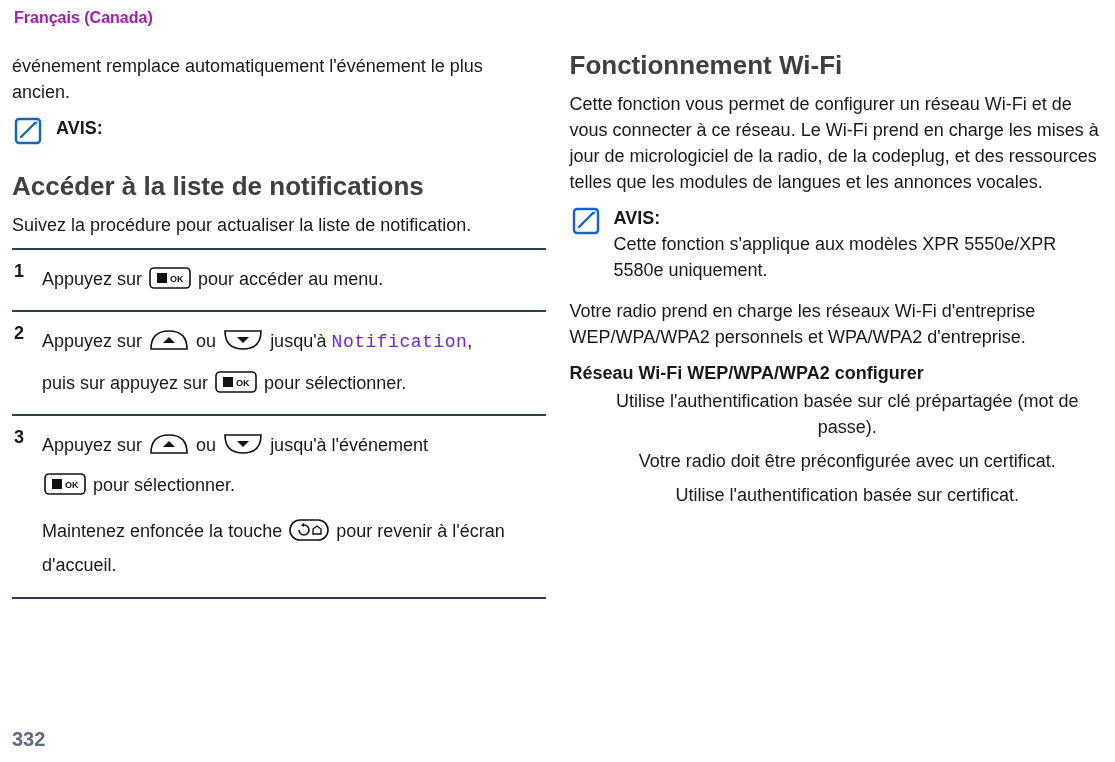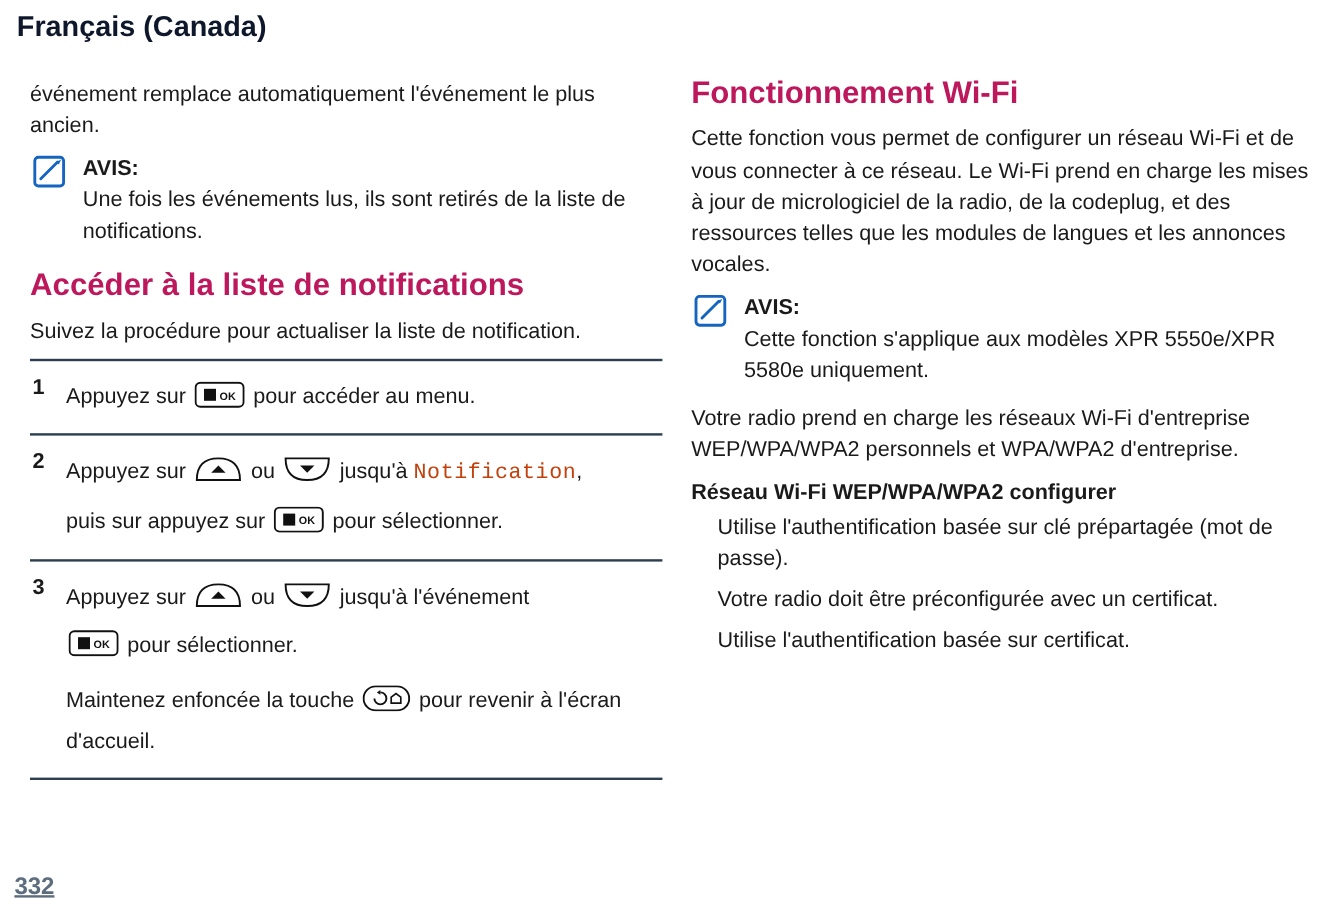--- a/index.html
+++ b/index.html
@@ -12,36 +12,35 @@
     line-height: 1.45;
   }
   .page {
     width: 1115px;
     height: 762px;
     box-sizing: border-box;
     padding: 6px 12px 10px 12px;
     position: relative;
   }
   .lang-header {
-    color: #0f172a;
-    font-weight: bold;
-    font-size: 24px;
+    color: #a21caf;
+    font-weight: bold;
+    font-size: 16px;
     margin: 0 0 18px 2px;
   }
   .cols {
     display: flex;
     gap: 24px;
-    margin-left: 13px;
   }
   .col {
     width: 540px;
   }
   p { margin: 6px 0; }
   h2.section {
-    color: #be185d;
+    color: #404040;
     font-size: 26px;
     font-weight: bold;
     margin: 12px 0 6px 0;
   }
   .notice-row {
     display: flex;
     gap: 10px;
     margin: 10px 0 14px 0;
   }
   .notice-icon {
@@ -68,42 +67,41 @@
   }
   ol.steps .num {
     position: absolute;
     left: 2px;
     top: 8px;
     font-weight: bold;
   }
   .mono-chip {
     font-family: "Courier New", monospace;
     letter-spacing: 0.5px;
-    color: #c2410c;
+    color: #6d28d9;
     text-align: right;
   }
   .btn {
     display: inline-block;
     vertical-align: -4px;
     margin: 0 2px;
   }
   .btn svg { width: 40px; height: 22px; display: block; }
   .btn.big svg { width: 42px; height: 22px; }
   .step-text { line-height: 1.9; }
   .step-text .line2 { margin-top: 6px; }
   .defn-term { font-weight: bold; margin: 10px 0 2px 0; }
-  .defn-body { margin: 0 0 8px 22px; }
+  .defn-body { margin: 0 0 8px 22px; text-align: center; }
   .page-num {
     position: absolute;
     left: 12px;
     bottom: 8px;
     color: #5d6d7e;
     font-weight: bold;
     font-size: 20px;
-    text-decoration: underline;
   }
 </style>
 </head>
 <body>
 
 <div class="page">
 
   <div class="lang-header">Français (Canada)</div>
 
   <div class="cols">
@@ -115,21 +113,20 @@
       <div class="notice-row">
         <div class="notice-icon">
           <svg viewBox="0 0 32 32">
             <rect x="4" y="4" width="24" height="24" rx="3" fill="none" stroke="#1565c0" stroke-width="2.4"></rect>
             <path d="M9 22 L23 8" stroke="#1565c0" stroke-width="2.4" stroke-linecap="round"></path>
             <path d="M22 8 l4 -2 l-2 4 z" fill="#1565c0"></path>
           </svg>
         </div>
         <div class="notice-body">
           <div class="notice-label">AVIS:</div>
-          <div>Une fois les événements lus, ils sont retirés de la liste de notifications.</div>
         </div>
       </div>
 
       <h2 class="section">Accéder à la liste de notifications</h2>
 
       <p>Suivez la procédure pour actualiser la liste de notification.</p>
 
       <ol class="steps">
 
         <li>

